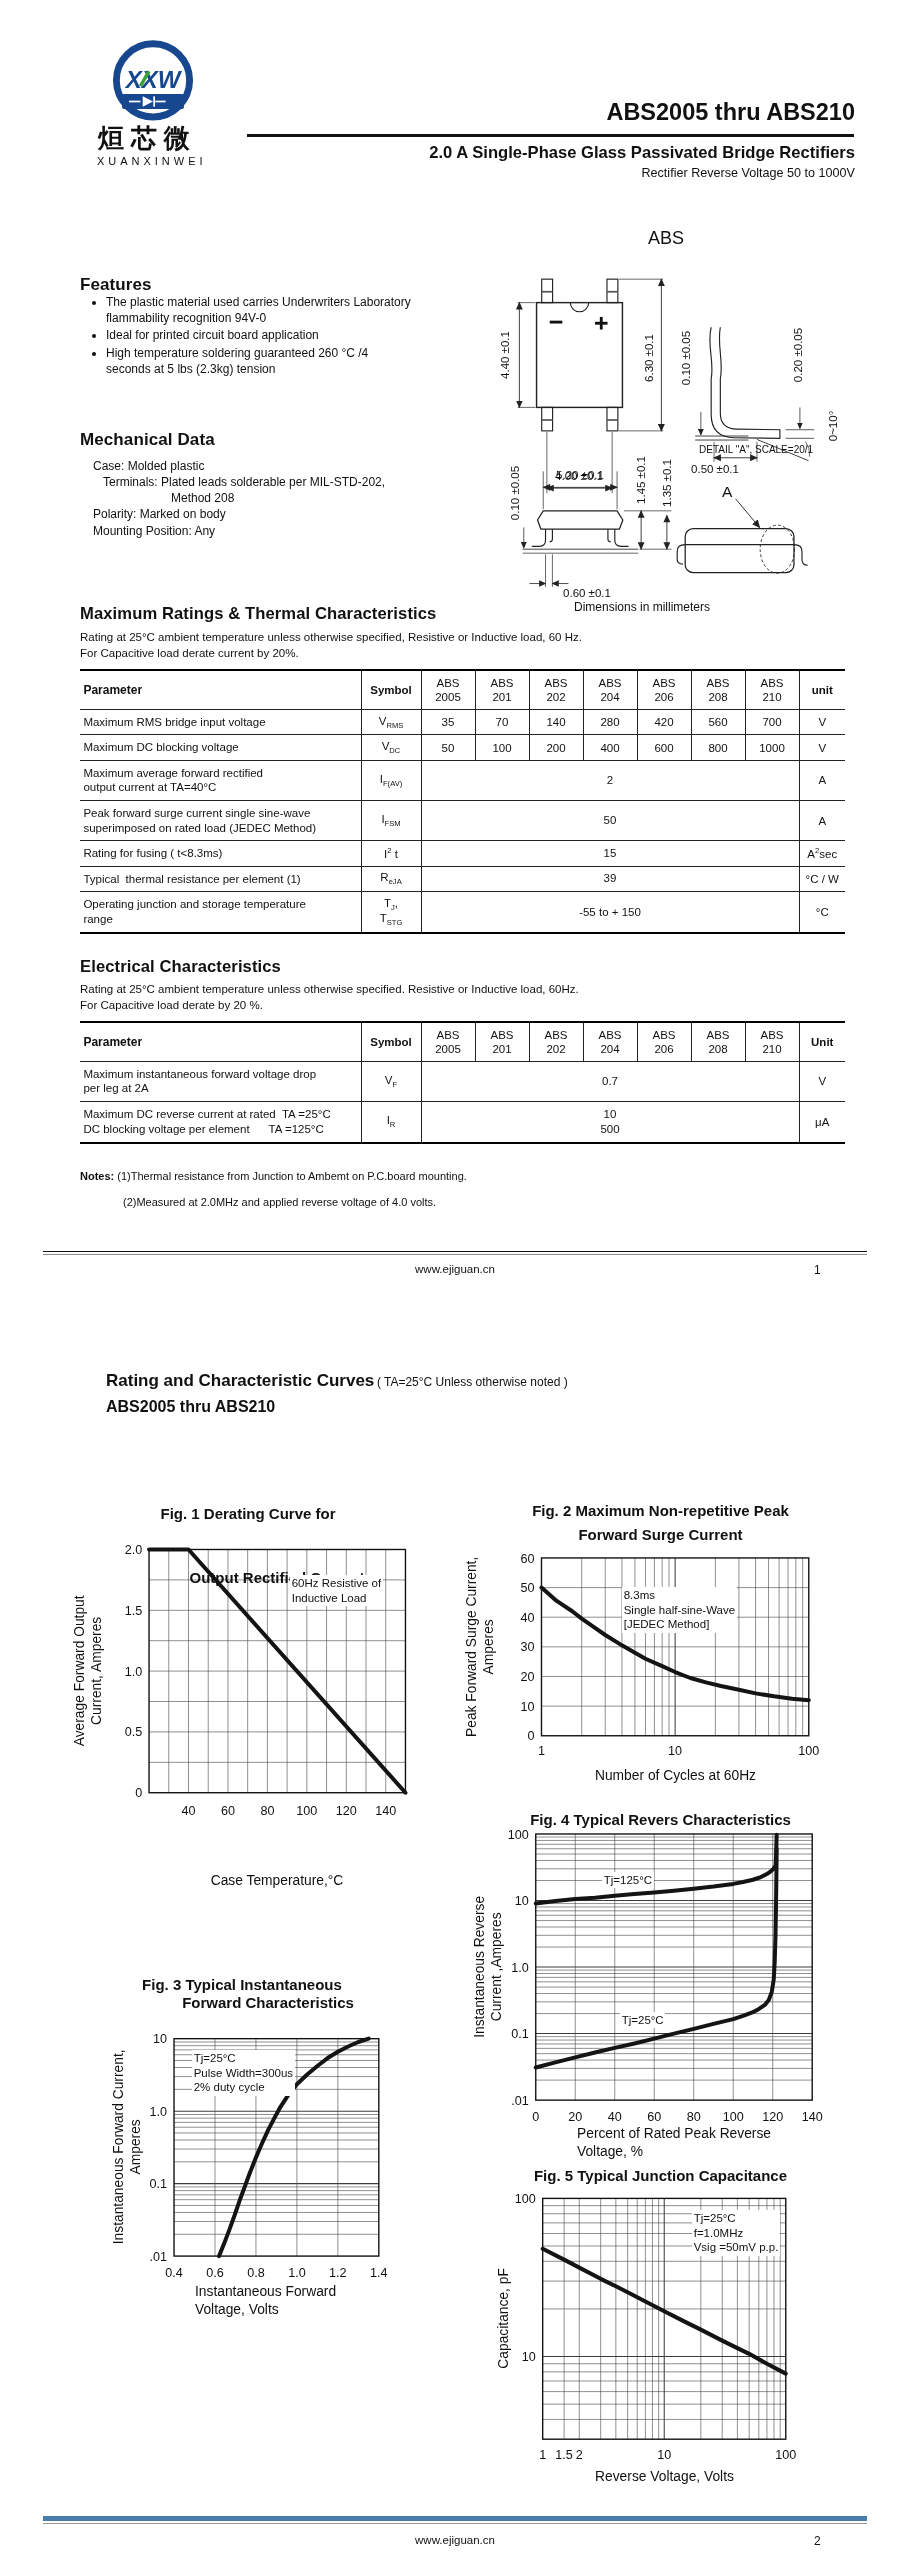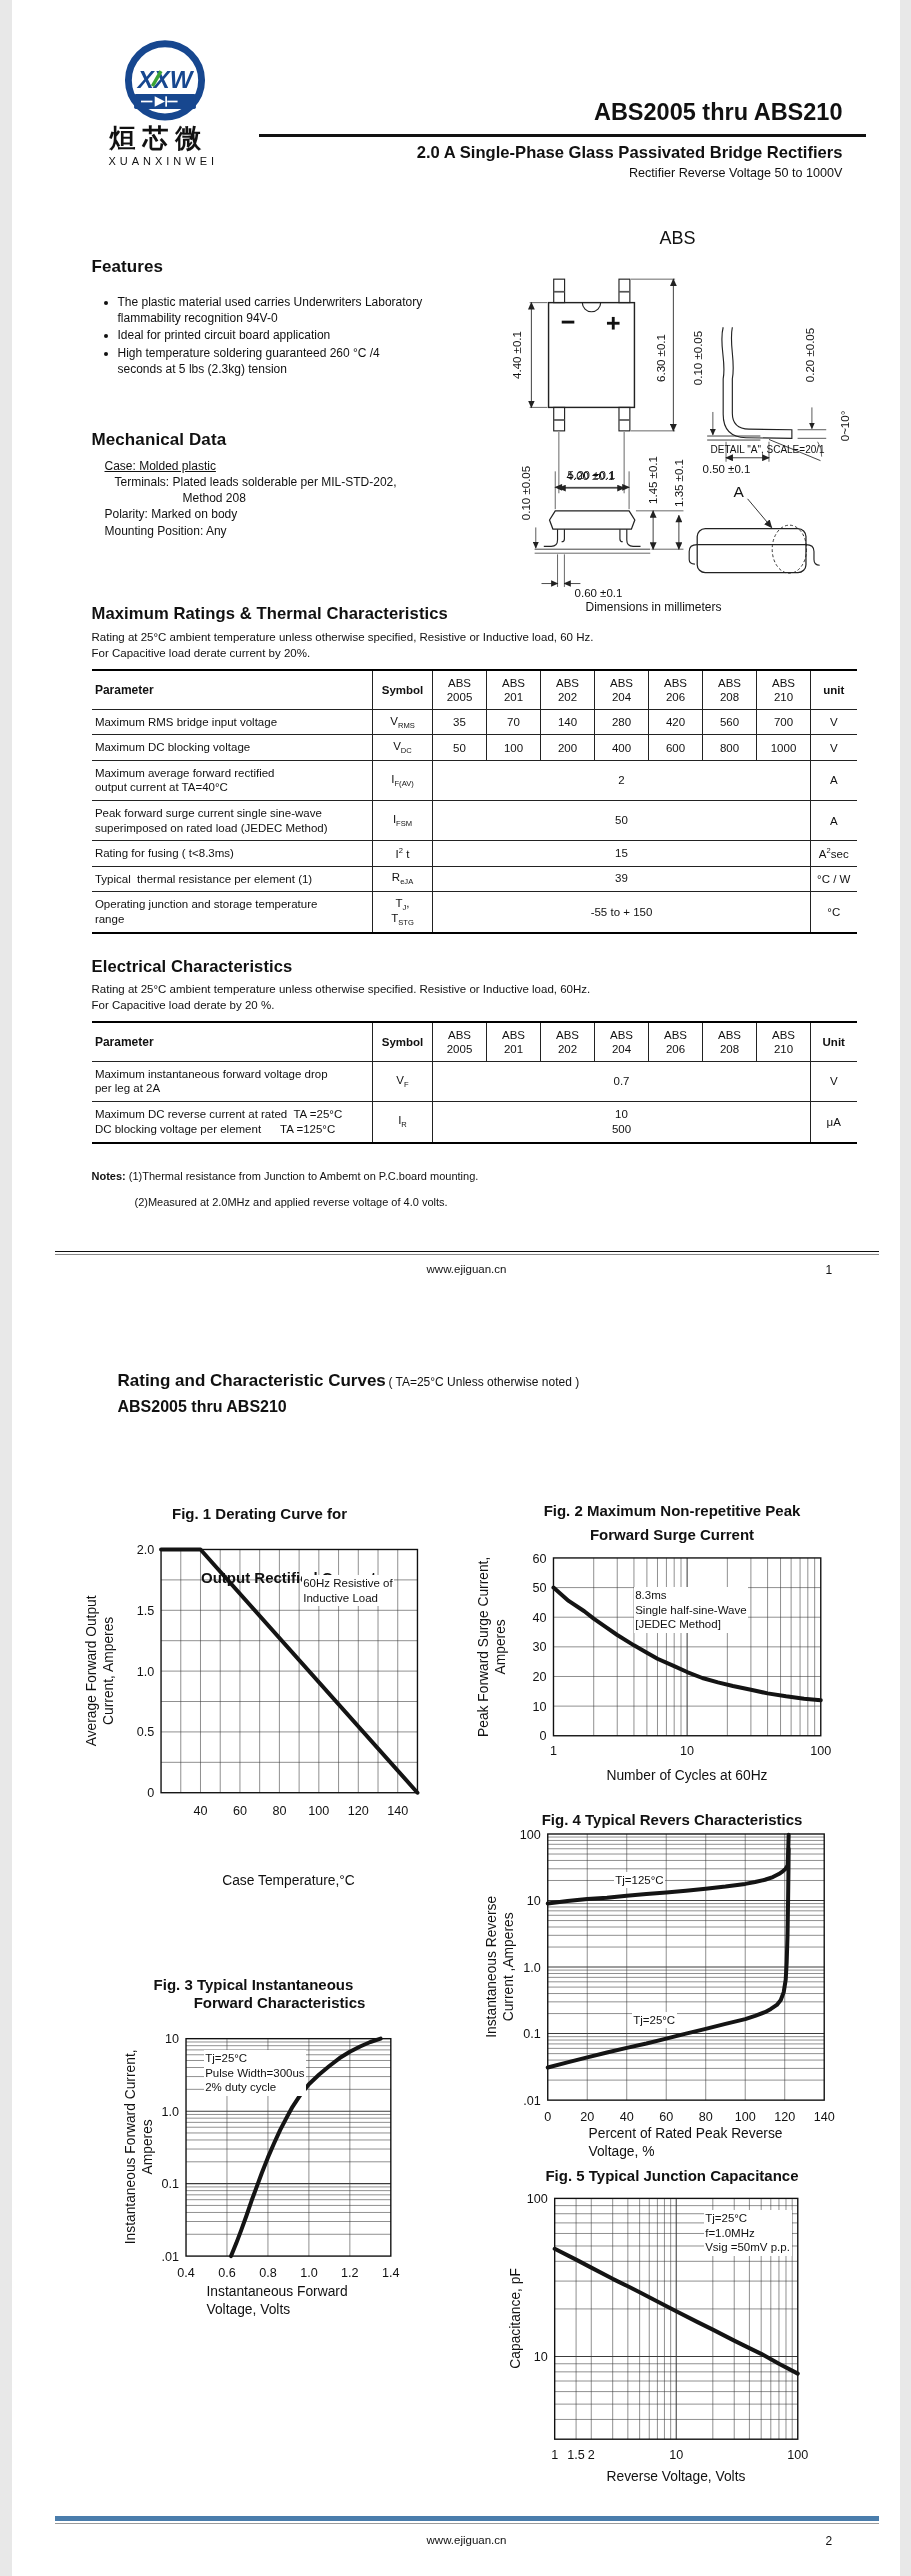--- a/index.html
+++ b/index.html
@@ -1,17 +1,17 @@
 <!DOCTYPE html>
 <html style="font-size:9.2px"><head>
 <meta charset="utf-8">
 <style>
   html,body{margin:0;padding:0;background:#e8e8e8;}
   #canvas{position:relative;width:888px;height:2576px;background:#ffffff;margin:0 auto;
-          font-family:"Liberation Sans","DejaVu Sans",sans-serif;color:#111;}
+          font-family:"Liberation Sans","DejaVu Sans",sans-serif;color:#111;padding-left:24px;}
   .abs{position:absolute;}
   .b{font-weight:bold;}
   .hdr-right{position:absolute;right:57px;text-align:right;white-space:nowrap;}
   .rule{position:absolute;background:#111;}
   .sec-h{font-size:17px;font-weight:bold;letter-spacing:0.1px;}
   .body-t{font-size:12px;line-height:1.32;}
   .small-t{font-size:11.5px;line-height:1.3;}
   ul.features{list-style:disc;margin:0;padding-left:17px;width:356px;}
   ul.features li{font-size:12px;line-height:1.32;margin-bottom:1.7px;white-space:pre-line;}
   .dim{position:absolute;font-size:11.5px;text-align:center;white-space:nowrap;width:92px;}
@@ -68,21 +68,21 @@
     <div class="logo-py" style="left:6.9px;top:125px;">XUANXINWEI</div>
   </div>
 
   <div class="hdr-right b" style="top:99px;font-size:23.5px;">ABS2005  thru  ABS210</div>
   <div class="rule" style="left:247px;top:134px;width:607px;height:2.9px;"></div>
   <div class="hdr-right b" style="top:143px;font-size:16.6px;">2.0  A Single-Phase Glass Passivated Bridge Rectifiers</div>
   <div class="hdr-right" style="top:166px;font-size:12.6px;">Rectifier Reverse Voltage 50 to 1000V</div>
 
   <div class="abs" style="left:620px;top:228px;width:92px;text-align:center;font-size:18px;">ABS</div>
 
-  <div class="abs sec-h" style="left:80px;top:257px;">Features</div>
+  <div class="abs sec-h" style="left:80px;top:275px;">Features</div>
   <ul class="features abs" style="left:89px;top:295px;">
       <li>The plastic material used carries Underwriters Laboratory
 flammability recognition 94V-0</li>
       <li>Ideal for printed circuit board application</li>
       <li>High temperature soldering guaranteed 260 °C /4
 seconds at 5 lbs (2.3kg) tension</li>
     </ul>
 
   <div class="drawing" style="left:493px;top:270px;width:402px;height:229px;">
     <svg width="402" height="229" viewBox="0 0 700 400">
@@ -139,21 +139,21 @@
     <div class="dim rot" style="left:-34px;top:79px;">4.40 ±0.1</div>
     <div class="dim rot" style="left:110px;top:82px;">6.30 ±0.1</div>
     <div class="dim" style="left:40px;top:200px;">4.00 ±0.1</div>
     <div class="dim rot" style="left:147px;top:82px;">0.10 ±0.05</div>
     <div class="dim rot" style="left:259px;top:79px;">0.20 ±0.05</div>
     <div class="dim" style="left:176px;top:193px;">0.50 ±0.1</div>
     <div class="dim rot" style="left:294px;top:150px;">0~10°</div>
   </div>
 
   <div class="abs sec-h" style="left:80px;top:430px;">Mechanical Data</div>
-  <div class="abs body-t" style="left:93px;top:459px;text-decoration:underline;">Case: Molded plastic</div>
+  <div class="abs body-t" style="left:93px;top:459px;">Case: Molded plastic</div>
   <div class="abs body-t" style="left:103px;top:475px;">Terminals: Plated leads solderable per MIL-STD-202,</div>
   <div class="abs body-t" style="left:171px;top:491px;">Method 208</div>
   <div class="abs body-t" style="left:93px;top:507px;">Polarity: Marked on body</div>
   <div class="abs body-t" style="left:93px;top:524px;">Mounting Position: Any</div>
 
   <div class="drawing" style="left:488px;top:437px;width:407px;height:166px;">
     <svg width="407" height="166" viewBox="0 0 710 290">
       <defs>
         <marker id="ar3" markerWidth="10" markerHeight="8" refX="8" refY="4" orient="auto">
             <polygon points="0,0 9,4 0,8" fill="#222"></polygon>

